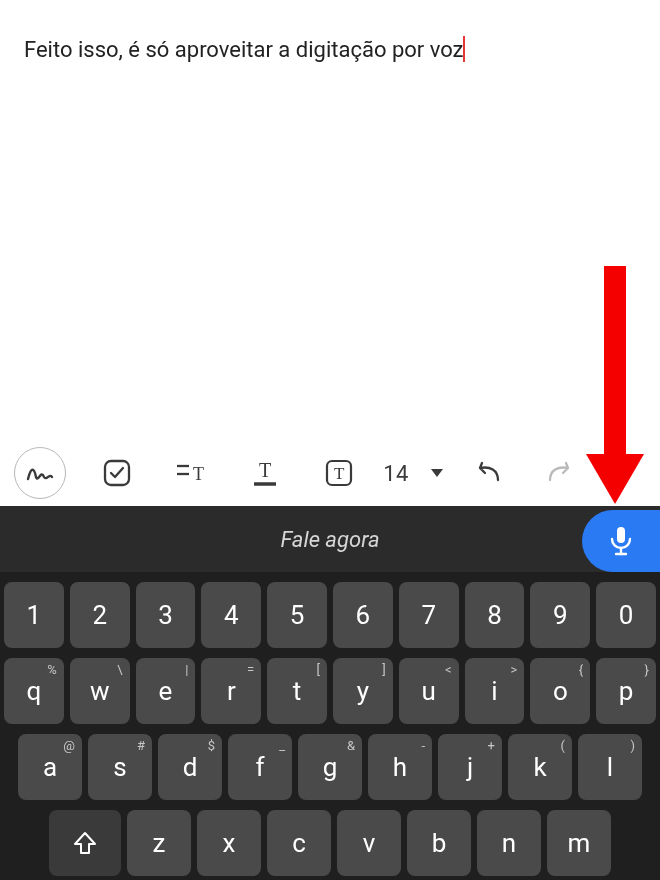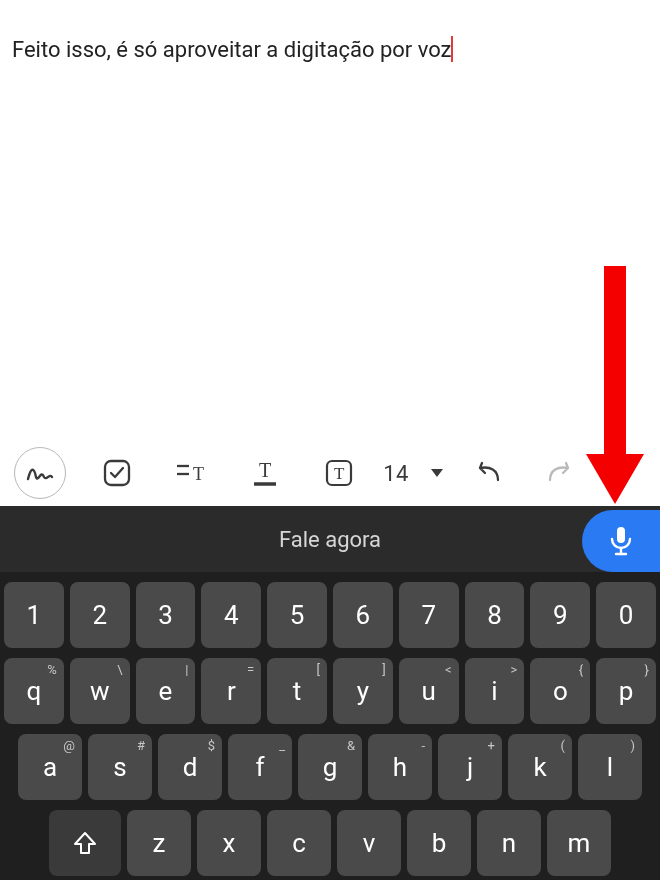--- a/index.html
+++ b/index.html
@@ -8,21 +8,21 @@
     height: 880px;
     overflow: hidden;
     font-family: -apple-system, Roboto, Arial, sans-serif;
     background: #fff;
     display: flex;
     flex-direction: column;
     position: relative;
   }
   .editor {
     flex: 0 0 440px;
-    padding: 36px 12px;
+    padding: 36px 24px;
     font-size: 22px;
     color: #222;
     position: relative;
   }
   .editor .text { display: inline; }
   .cursor {
     display: inline-block;
     width: 2px;
     height: 26px;
     background: #e53935;
@@ -69,20 +69,21 @@
 
   .kb-bar {
     background: #2b2b2b;
     height: 70px;
     display: flex;
     align-items: center;
     justify-content: center;
     color: #d6d6d6;
     font-size: 22px;
     position: relative;
+    font-style: italic;
   }
   .mic-bubble {
     position: absolute;
     right: 0;
     top: 4px;
     width: 78px;
     height: 62px;
     background: #2a7af3;
     border-top-left-radius: 40px;
     border-bottom-left-radius: 40px;

